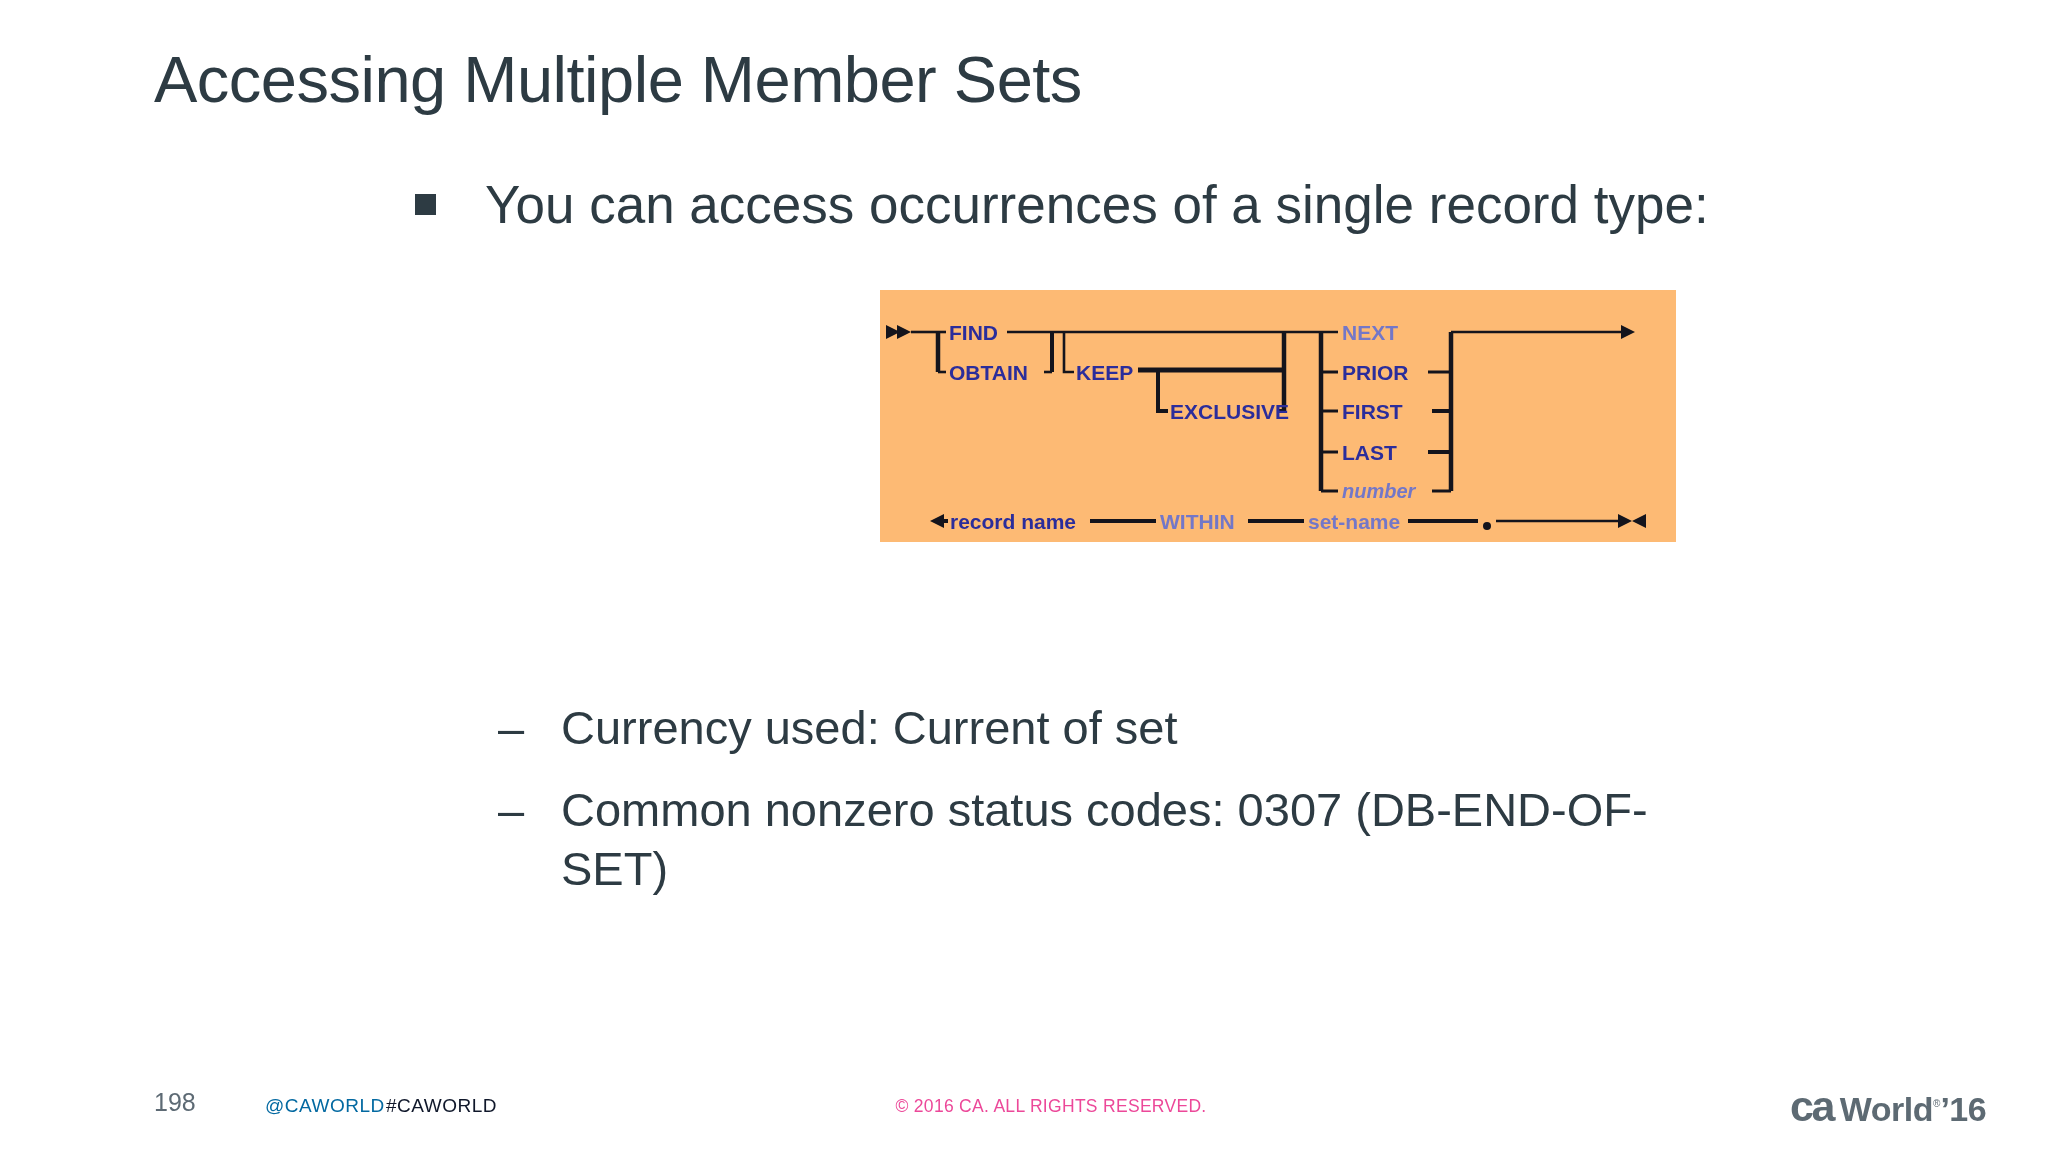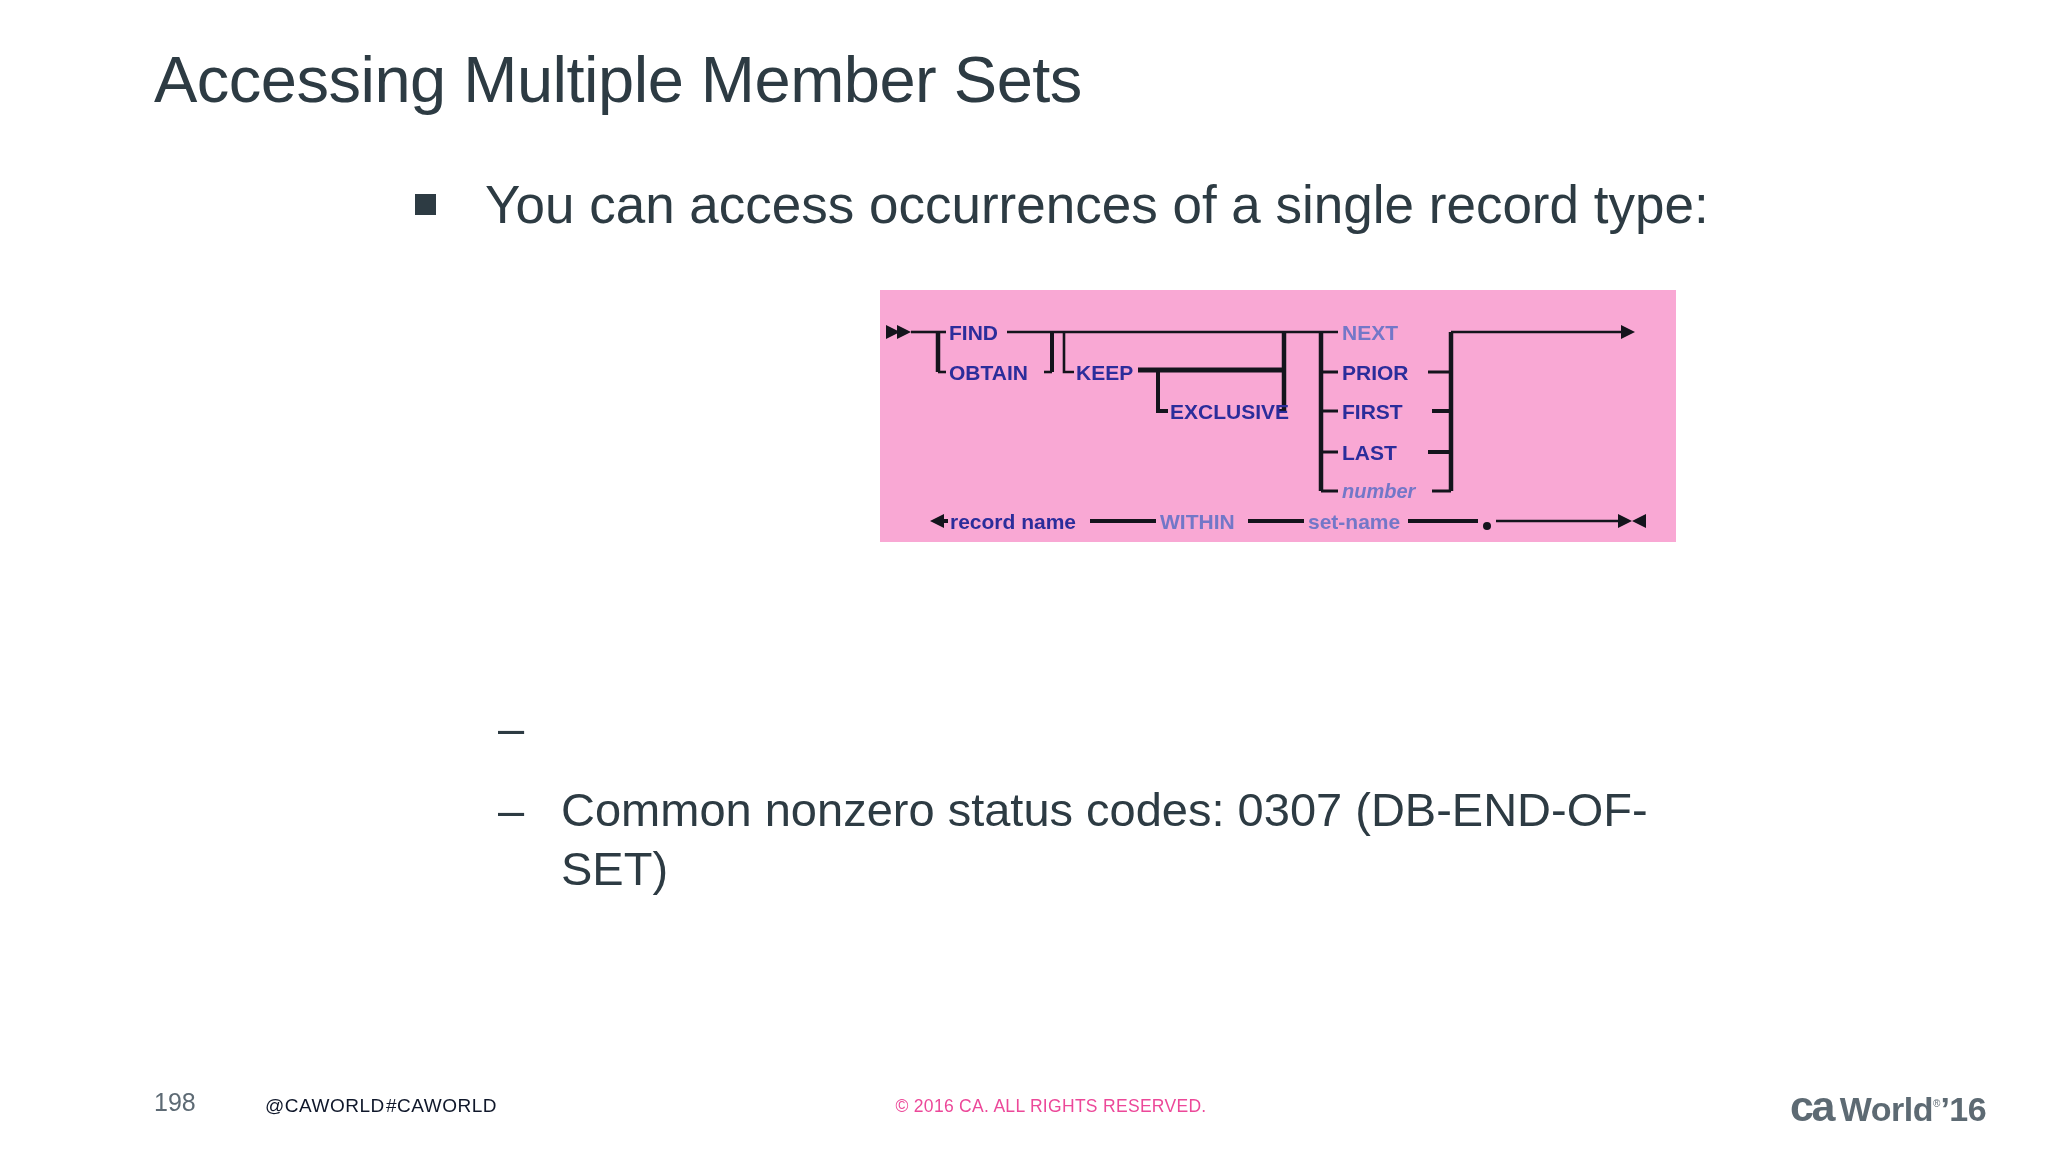--- a/index.html
+++ b/index.html
@@ -13,29 +13,29 @@
   .bullet-square { position:absolute; left:367px; top:194px; width:21px; height:21px; background:#2d3b43; }
   .bullet-text { position:absolute; left:437px; top:162px; width:1270px;
                  font-size:53px; line-height:1.62; color:#2d3b43; }
 
   .sub-bullets { position:absolute; left:450px; top:698px; width:1300px; }
   .sub-bullet { display:flex; gap:27px; margin-bottom:22px; font-size:47px; line-height:1.27; color:#2d3b43; }
   .sub-bullet .dash { flex:0 0 36px; }
   .sub-bullet .sub-text { max-width:1185px; }
 
   .diagram-box { position:absolute; left:832px; top:290px; width:796px; height:252px;
-                 background:#f9a8d4; }
+                 background:#fdba74; }
   .diagram-box svg { width:100%; height:100%; filter:blur(0.45px); }
   .kw { font-family:"Liberation Sans", sans-serif; font-weight:bold; font-size:21px; fill:#2b2d9b; }
   .kw-light { fill:#7377c8; }
   .kw-italic { font-style:italic; font-size:20px; }
   .rail { stroke:#14141c; fill:none; }
 
   .footer-page { position:absolute; left:106px; top:1088px; font-size:25px; color:#5d6a74; }
-  .footer-social-1 { position:absolute; left:217px; top:1095px; font-size:19px; letter-spacing:0.5px; color:#0f172a; }
+  .footer-social-1 { position:absolute; left:217px; top:1095px; font-size:19px; letter-spacing:0.5px; color:#0369a1; }
   .footer-social-2 { position:absolute; left:338px; top:1095px; font-size:19px; letter-spacing:0.5px; color:#0f172a; }
   .footer-copyright { position:absolute; left:1003px; top:1096px; transform:translateX(-50%);
                       font-size:17.5px; letter-spacing:0.3px; color:#ec4899; }
   .logo { position:absolute; left:1742px; top:1082px; color:#5d6a73; white-space:nowrap; }
   .logo .ca { font-size:43px; font-weight:800; letter-spacing:-2.5px; }
   .logo .world { font-size:34px; font-weight:700; margin-left:7px; letter-spacing:-0.5px; }
   .logo .reg { font-size:10px; vertical-align:14px; }
   .logo .year { font-size:34px; font-weight:700; letter-spacing:-0.5px; }
 </style>
 </head>
@@ -112,20 +112,21 @@
         <text class="kw" x="70" y="231">record name</text>
         <text class="kw kw-light" x="280" y="231">WITHIN</text>
         <text class="kw kw-light" x="428" y="231">set-name</text>
       </g>
     </svg>
   </div>
 
   <div class="sub-bullets">
     <div class="sub-bullet">
       <span class="dash">–</span>
+      <span class="sub-text">Currency used: Current of set</span>
     </div>
     <div class="sub-bullet">
       <span class="dash">–</span>
       <span class="sub-text">Common nonzero status codes: 0307 (DB-END-OF-SET)</span>
     </div>
   </div>
 
   <div class="footer-page">198</div>
   <div class="footer-social-1">@CAWORLD</div>
   <div class="footer-social-2">#CAWORLD</div>

